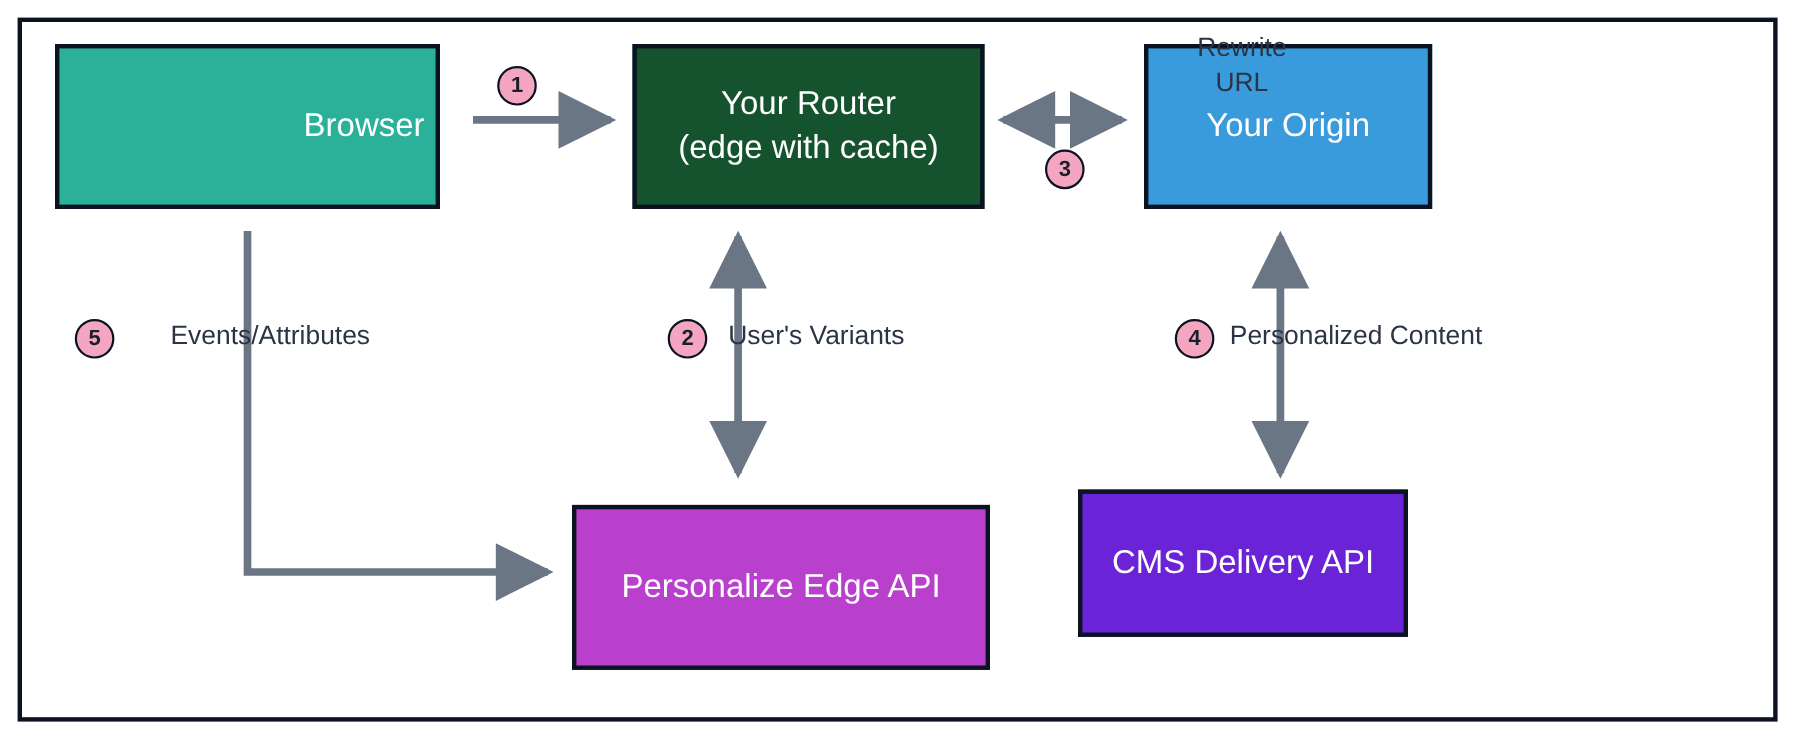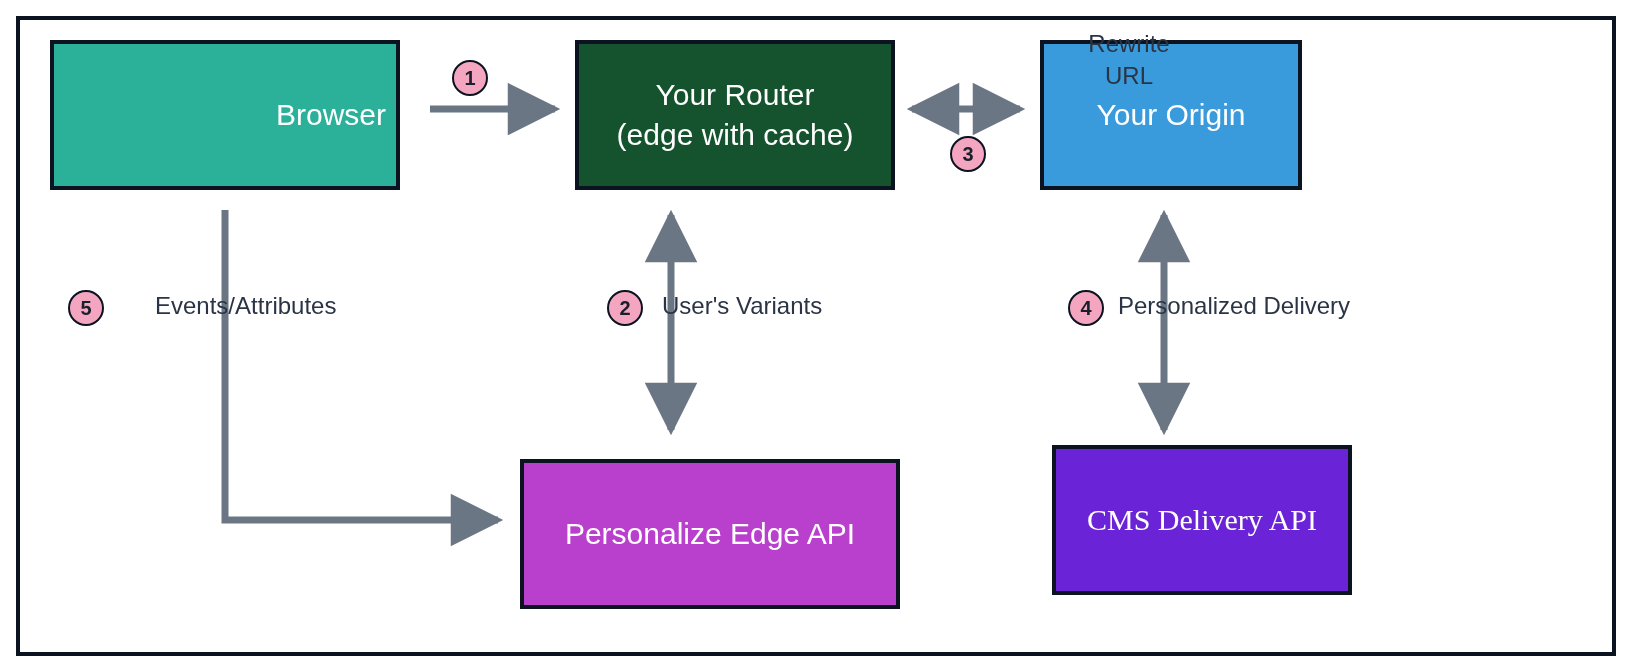--- a/index.html
+++ b/index.html
@@ -119,21 +119,21 @@
   </div>
 
   <div class="node origin" style="left:1040px; top:40px; width:262px; height:150px;">
     <span>Your Origin</span>
   </div>
 
   <div class="node edgeapi" style="left:520px; top:459px; width:380px; height:150px;">
     <span>Personalize Edge API</span>
   </div>
 
-  <div class="node cmsapi" style="left:1052px; top:445px; width:300px; height:150px;font-family:Liberation Serif, serif;">
+  <div class="node cmsapi" style="left:980px; top:445px; width:300px; height:134px;">
     <span>CMS Delivery API</span>
   </div>
 
   <div class="badge" style="left:452px; top:60px;">
     <span>1</span>
   </div>
 
   <div class="badge" style="left:950px; top:136px;">
     <span>3</span>
   </div>
@@ -148,17 +148,17 @@
 
   <div class="badge" style="left:68px; top:290px;">
     <span>5</span>
   </div>
 
   <div class="label" style="left:1029px; top:28px; width:200px; line-height:1.35;">Rewrite
 URL</div>
 
   <div class="label" style="left:662px; top:292px; text-align:right;">User's Variants</div>
 
-  <div class="label" style="left:1118px; top:292px; text-align:left;">Personalized Delivery</div>
+  <div class="label" style="left:1118px; top:292px; text-align:left;">Personalized Content</div>
 
   <div class="label" style="left:118px; top:292px; text-align:left;margin-left:37px;">Events/Attributes</div>
 
 </div>
 
 </body></html>

